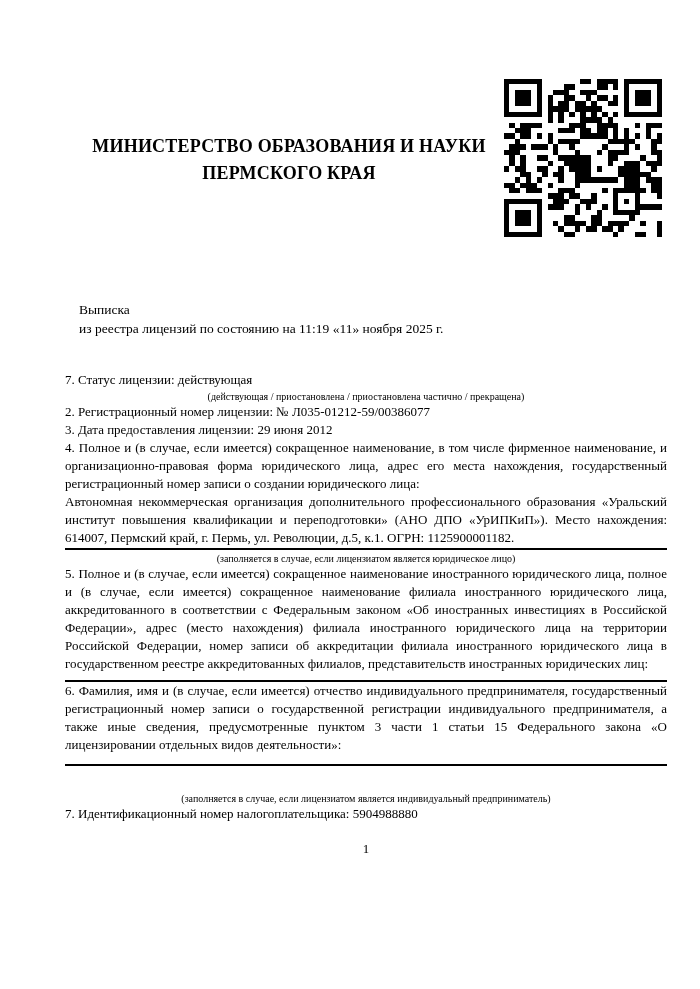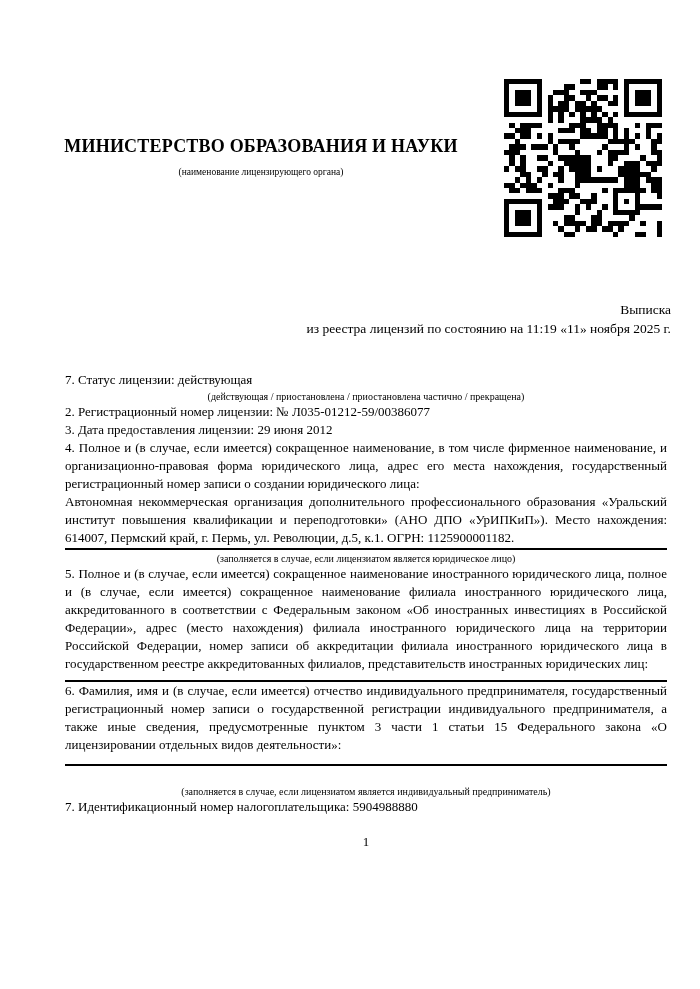--- a/index.html
+++ b/index.html
@@ -7,38 +7,38 @@
     position:relative;
     width:700px;height:989px;
     margin:0 auto;
     background:#ffffff;
     font-family:"Liberation Serif", serif;
     color:#000;
     overflow:hidden;
   }
   
   .ministry{
-    position:absolute;left:32px;top:133px;width:458px;
+    position:absolute;left:60px;top:133px;width:458px;
     text-align:center;
     font-family:Liberation Serif, serif;
   }
   .ministry .big{
     font-weight:bold;font-size:18px;line-height:27px;letter-spacing:.2px;
   }
   .ministry .sub{
     font-size:9.5px;line-height:13px;margin-top:6px;
   }
   .qr-wrap{
     position:absolute;left:504px;top:79px;width:158px;height:158px;
   }
   .qr-wrap svg{width:100%;height:100%;shape-rendering:crispEdges;display:block;}
   
   .doc-title{
-    position:absolute;left:69px;top:300px;width:602px;
-    text-align:right;font-size:13.5px;line-height:19px;
+    position:absolute;left:79px;top:300px;width:602px;
+    text-align:left;font-size:13.5px;line-height:19px;
   }
   
   .doc-body{
     position:absolute;left:65px;top:371px;width:602px;
     font-size:13px;line-height:18px;
   }
   .doc-body p{margin:0;}
   .just{text-align:justify;}
   .caption{
     font-size:10px;line-height:13px;text-align:center;
@@ -50,32 +50,32 @@
   .mt-item2{margin-top:14px;}
   .mt-para{margin-top:13.5px;}
   .cap1{margin-top:1px;}
   .rule4{margin-top:1px;}
   .cap4{margin-top:2px;text-align:center;}
   .para5{margin-top:14px;}
   .rule5{margin-top:7px;}
   .cap5{margin-top:9px;}
   .para6{margin-top:13px;}
   .rule6{margin-top:10px;}
-  .cap6{margin-top:19px;}
+  .cap6{margin-top:26px;}
   .item7{margin-top:14px;}
   .pageno{margin-top:17px;text-align:center;font-size:13px;}
 </style>
 </head>
 <body>
 
 <div class="page">
 
   <div class="ministry">
     <div class="big">МИНИСТЕРСТВО ОБРАЗОВАНИЯ И НАУКИ</div>
-    <div class="sub">(наименование лицензирующего органа)</div>
+    <div class="big">ПЕРМСКОГО КРАЯ</div>
   </div>
 
   <div class="qr-wrap">
     <svg viewBox="0 0 29 29" xmlns="http://www.w3.org/2000/svg">
       <g id="qr-g" fill="#000">
           <rect x="0" y="0" width="1" height="1"></rect>
           <rect x="1" y="0" width="1" height="1"></rect>
           <rect x="2" y="0" width="1" height="1"></rect>
           <rect x="3" y="0" width="1" height="1"></rect>
           <rect x="4" y="0" width="1" height="1"></rect>

